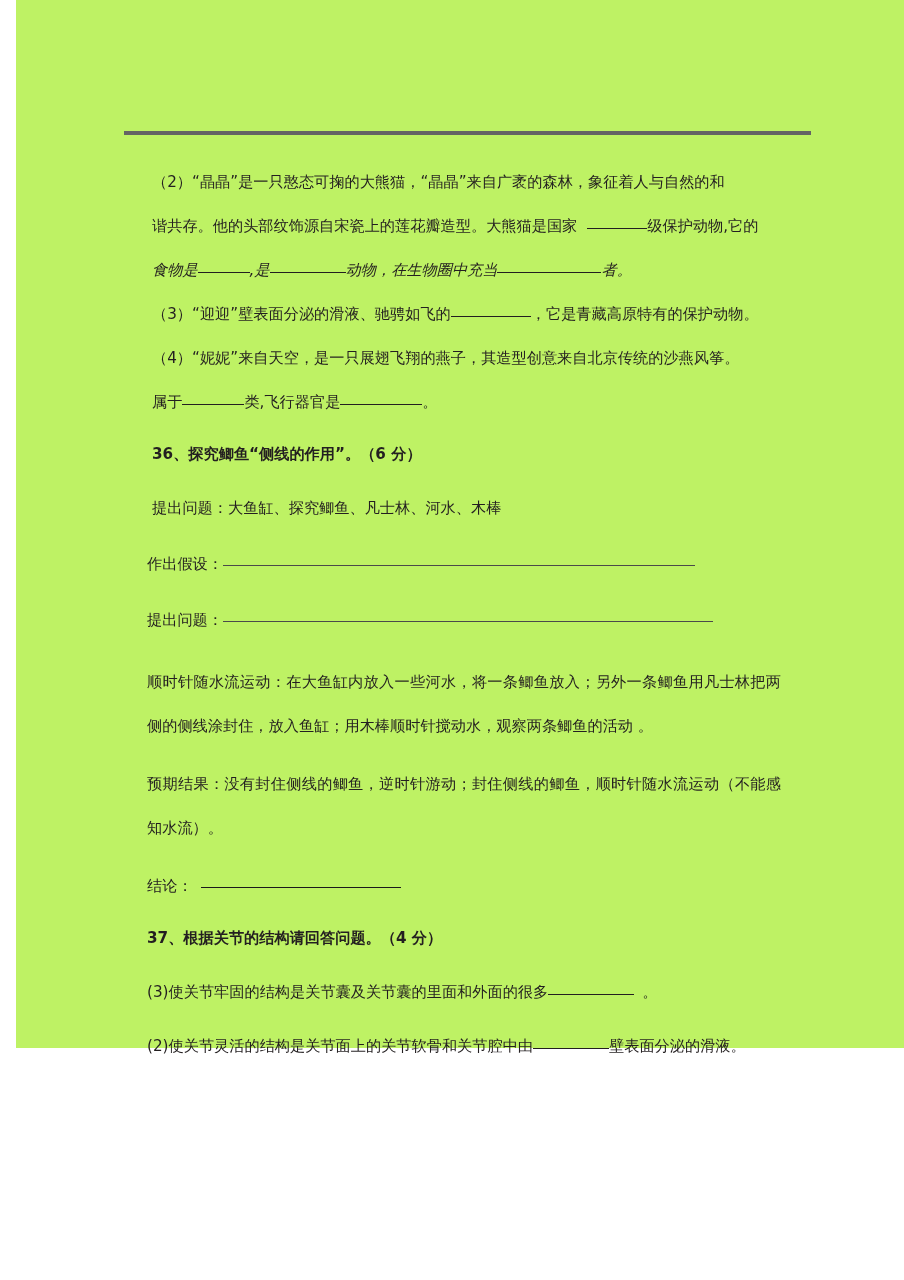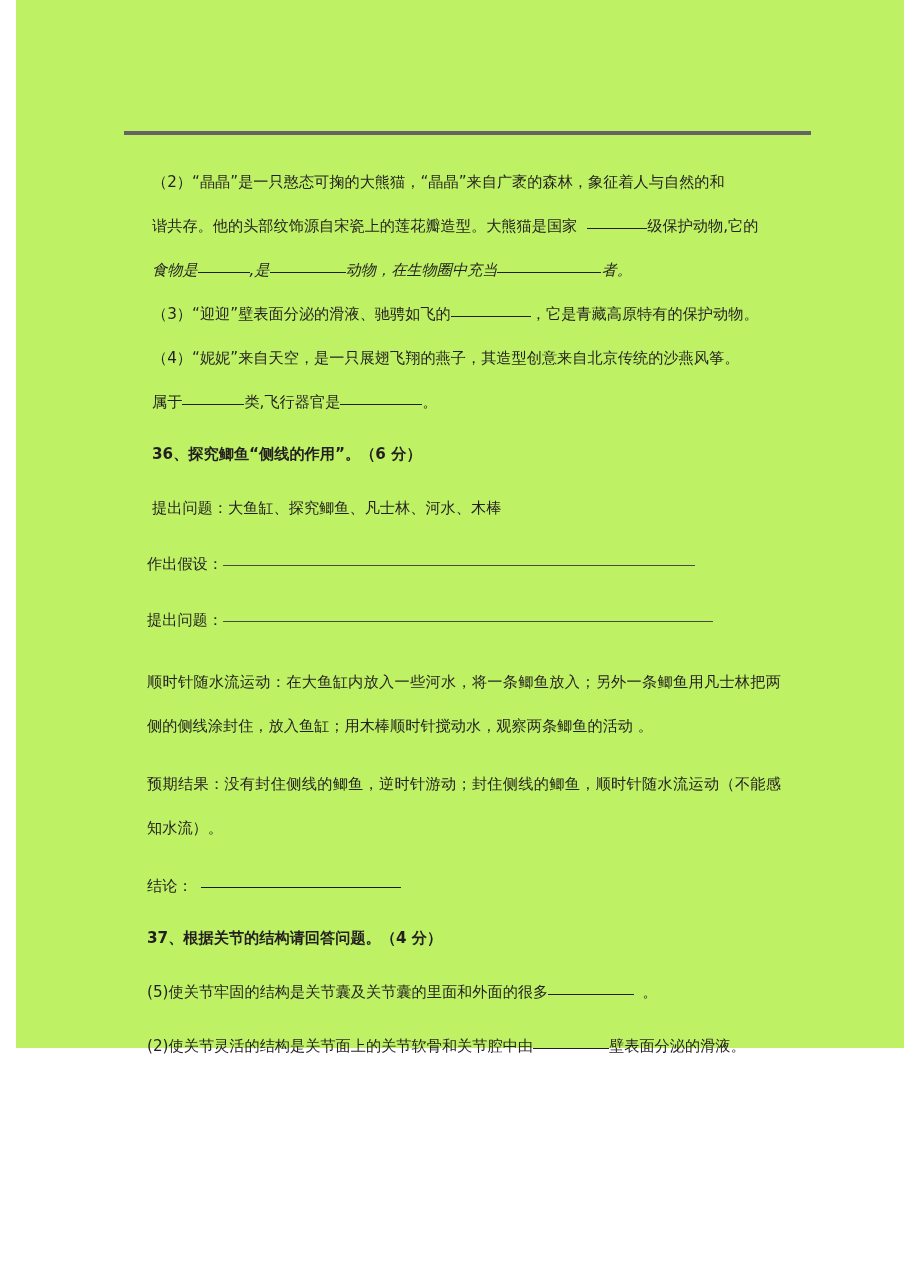--- a/index.html
+++ b/index.html
@@ -139,21 +139,21 @@
       </div>
     </div>
 
     <div class="gap-sm"></div>
 
     <div class="blk">
       <div class="blk-inner" style="margin-left:131px;">
         <span class="strong">37、</span><span class="strong">根据关节的结构请回答问题。（4 分）</span>
       </div>
       <div class="blk-inner" style="margin-top:10px; margin-left:131px;">
-        <span>(5)使关节牢固的结构是关节囊及关节囊的里面和外面的很多</span><span class="blank" style="width:86px"></span><span class="sp" style="width:8px"></span><span>。</span>
+        <span>(3)使关节牢固的结构是关节囊及关节囊的里面和外面的很多</span><span class="blank" style="width:86px"></span><span class="sp" style="width:8px"></span><span>。</span>
       </div>
       <div class="blk-inner" style="margin-top:10px; margin-left:131px;">
         <span>(2)使关节灵活的结构是关节面上的关节软骨和关节腔中由</span><span class="blank" style="width:76px"></span><span>壁表面分泌的滑液。</span>
       </div>
     </div>
 
   </div>
 </div>
 
 </body></html>

